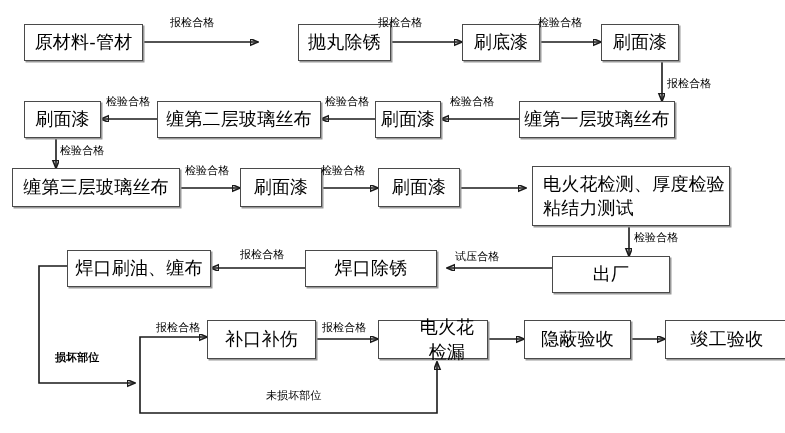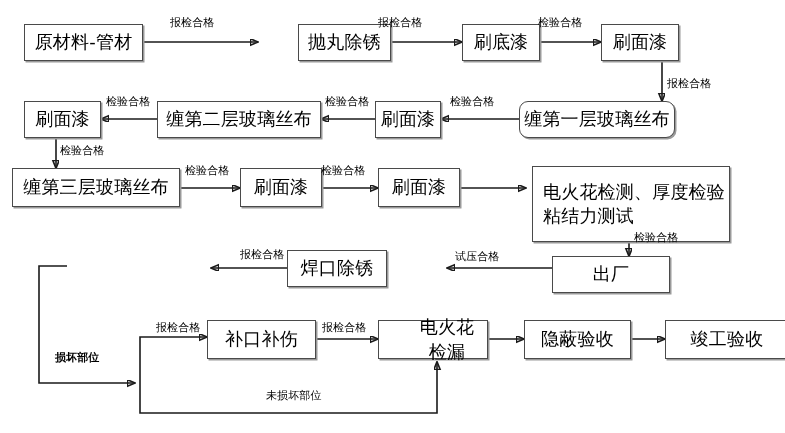--- a/index.html
+++ b/index.html
@@ -106,41 +106,42 @@
   </svg>
 
   <div class="node" style="left:24px; top:24px; width:119px; height:37px;">原材料-管材</div>
 
   <div class="node" style="left:258px; top:24px; width:93px; height:37px;margin-left:40px;">抛丸除锈</div>
 
   <div class="node" style="left:462px; top:24px; width:78px; height:37px;">刷底漆</div>
 
   <div class="node" style="left:601px; top:24px; width:78px; height:37px;">刷面漆</div>
 
-  <div class="node" style="left:519px; top:101px; width:156px; height:37px;border-radius:9px;">缠第一层玻璃丝布</div>
+  <div class="node" style="left:519px; top:101px; width:156px; height:37px;">缠第一层玻璃丝布</div>
 
   <div class="node" style="left:375px; top:101px; width:66px; height:37px;">刷面漆</div>
 
   <div class="node" style="left:157px; top:101px; width:164px; height:37px;">缠第二层玻璃丝布</div>
 
   <div class="node" style="left:24px; top:101px; width:77px; height:37px;">刷面漆</div>
 
   <div class="node" style="left:12px; top:168px; width:168px; height:39px;">缠第三层玻璃丝布</div>
 
   <div class="node" style="left:240px; top:168px; width:82px; height:39px;">刷面漆</div>
 
   <div class="node" style="left:378px; top:168px; width:82px; height:39px;">刷面漆</div>
 
-  <div class="node left-align" style="left:532px; top:166px; width:198px; height:76px;">电火花检测、厚度检验
+  <div class="node left-align" style="left:532px; top:166px; width:198px; height:60px;">电火花检测、厚度检验
 粘结力测试</div>
 
   <div class="node" style="left:552px; top:256px; width:118px; height:37px;">出厂</div>
 
-  <div class="node" style="left:287px; top:250px; width:100px; height:37px;">焊口除锈</div>
+  <div class="node" style="left:305px; top:250px; width:132px; height:37px;">焊口除锈</div>
 
+  <div class="node" style="left:67px; top:250px; width:144px; height:37px;">焊口刷油、缠布</div>
 
   <div class="node" style="left:207px; top:320px; width:109px; height:39px;">补口补伤</div>
 
   <div class="node" style="left:378px; top:320px; width:110px; height:39px;padding-left:32px;">电火花检漏</div>
 
   <div class="node" style="left:524px; top:320px; width:107px; height:39px;">隐蔽验收</div>
 
   <div class="node" style="left:665px; top:320px; width:124px; height:39px;">竣工验收</div>
 
   <div class="edge-label" style="left:170px; top:17px;">报检合格</div>

